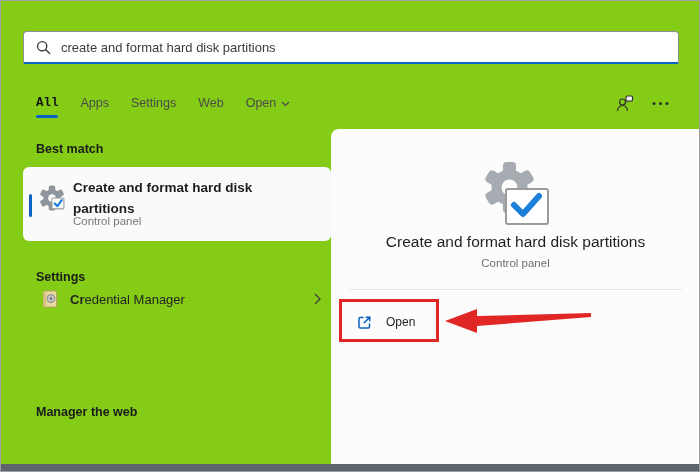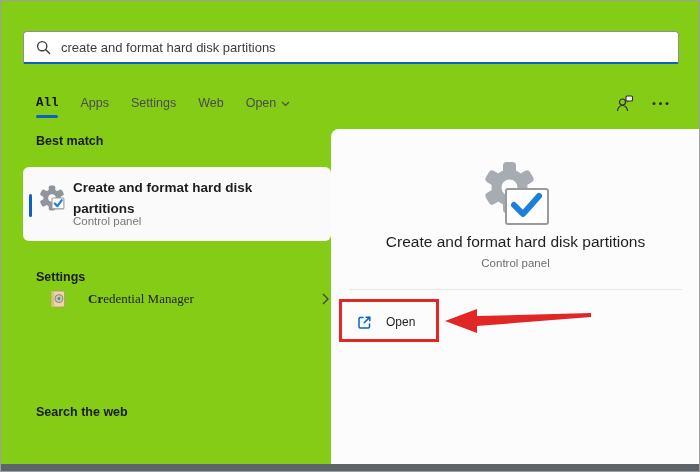--- a/index.html
+++ b/index.html
@@ -33,22 +33,22 @@
     position:absolute; left:22px; top:166px; width:308px; height:74px;
     background:#fafafa; border-radius:6px; cursor:pointer;
   }
   .bestcard .accent { position:absolute; left:6px; top:27px; width:3px; height:23px;
     background:#0b62c4; border-radius:2px; }
   .bestcard .gearwrap { position:absolute; left:16px; top:18px; width:26px; height:26px; }
   .bestcard .title { position:absolute; left:50px; top:11px; width:240px;
     font-size:13.5px; font-weight:bold; color:#1d1d1d; line-height:1.55; }
   .bestcard .subtitle { position:absolute; left:50px; top:48px; font-size:11.5px; color:#787878; }
   .row {
-    position:absolute; left:30px; width:308px; height:38px; border-radius:6px;
-    display:flex; align-items:center; padding:0 10px 0 18px; gap:20px; cursor:pointer;font-family:Liberation Serif, serif;
+    position:absolute; left:22px; width:308px; height:38px; border-radius:6px;
+    display:flex; align-items:center; padding:0 10px 0 18px; gap:10px; cursor:pointer;
   }
   .row .txt { font-size:13px; color:#242424; }
   .row .txt b { font-weight:bold; }
   .row .txt .dim { color:#5f5f5f; }
   .row .chevr { margin-left:auto; display:flex; align-items:center; }
   
   .panel {
     position:absolute; left:330px; top:128px; width:369px; height:337px;
     background:#fcfcfc; border-radius:8px 0 0 0;
   }
@@ -103,21 +103,21 @@
       <span class="iconbtn">
         <svg width="17" height="5" viewBox="0 0 17 5">
             <circle cx="2" cy="2.5" r="1.5" fill="#2f2f2f"></circle>
             <circle cx="8.5" cy="2.5" r="1.5" fill="#2f2f2f"></circle>
             <circle cx="15" cy="2.5" r="1.5" fill="#2f2f2f"></circle>
           </svg>
       </span>
     </div>
   </div>
 
-  <div class="secheader" style="top:133px">Best match</div>
+  <div class="secheader" style="top:141px">Best match</div>
   <div class="bestcard">
     <span class="accent"></span>
     <span class="gearwrap">
       <svg width="26" height="26" viewBox="0 0 48 48">
         <g fill="#8f959c">
           <rect x="18" y="1" width="12" height="11" rx="3"></rect>
             <rect x="18" y="1" width="12" height="11" rx="3" transform="rotate(60 24 24)"></rect>
             <rect x="18" y="1" width="12" height="11" rx="3" transform="rotate(120 24 24)"></rect>
             <rect x="18" y="1" width="12" height="11" rx="3" transform="rotate(180 24 24)"></rect>
             <rect x="18" y="1" width="12" height="11" rx="3" transform="rotate(240 24 24)"></rect>
@@ -147,21 +147,21 @@
     <span class="txt"><b>Cr</b><span>edential Manager</span></span>
     <span class="chevr">
         <svg width="7" height="12" viewBox="0 0 7 12">
           <polyline points="1,1 6,6 1,11" fill="none" stroke="#3f3f3f" stroke-width="1.3"></polyline>
         </svg>
       </span>
   </div>
 
 
 
-  <div class="secheader" style="top:404px">Search the web</div>
+  <div class="secheader" style="top:404px">Manager the web</div>
 
 
   <div class="panel">
     <span class="bigicon">
       <svg width="70" height="66" viewBox="0 0 70 66">
         <g fill="#a7acb3">
           <g transform="translate(2,2)">
             <rect x="20" y="1" width="13" height="12" rx="3.5"></rect>
               <rect x="20" y="1" width="13" height="12" rx="3.5" transform="rotate(60 26.5 26.5)"></rect>
               <rect x="20" y="1" width="13" height="12" rx="3.5" transform="rotate(120 26.5 26.5)"></rect>

